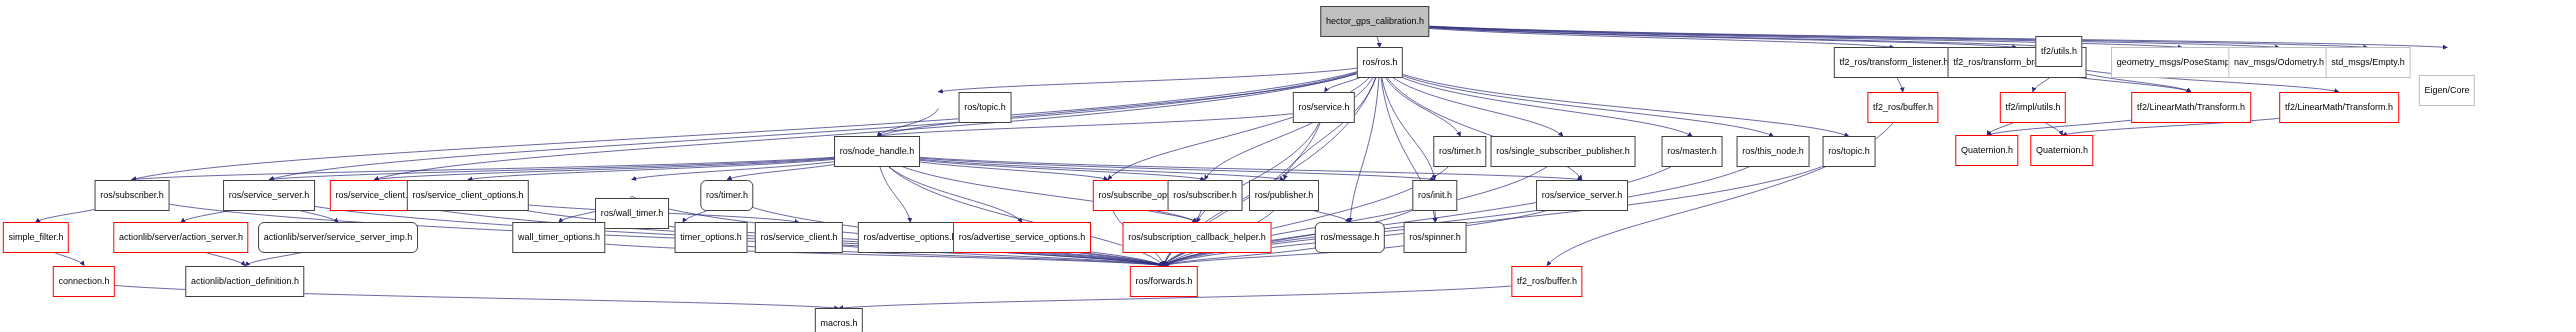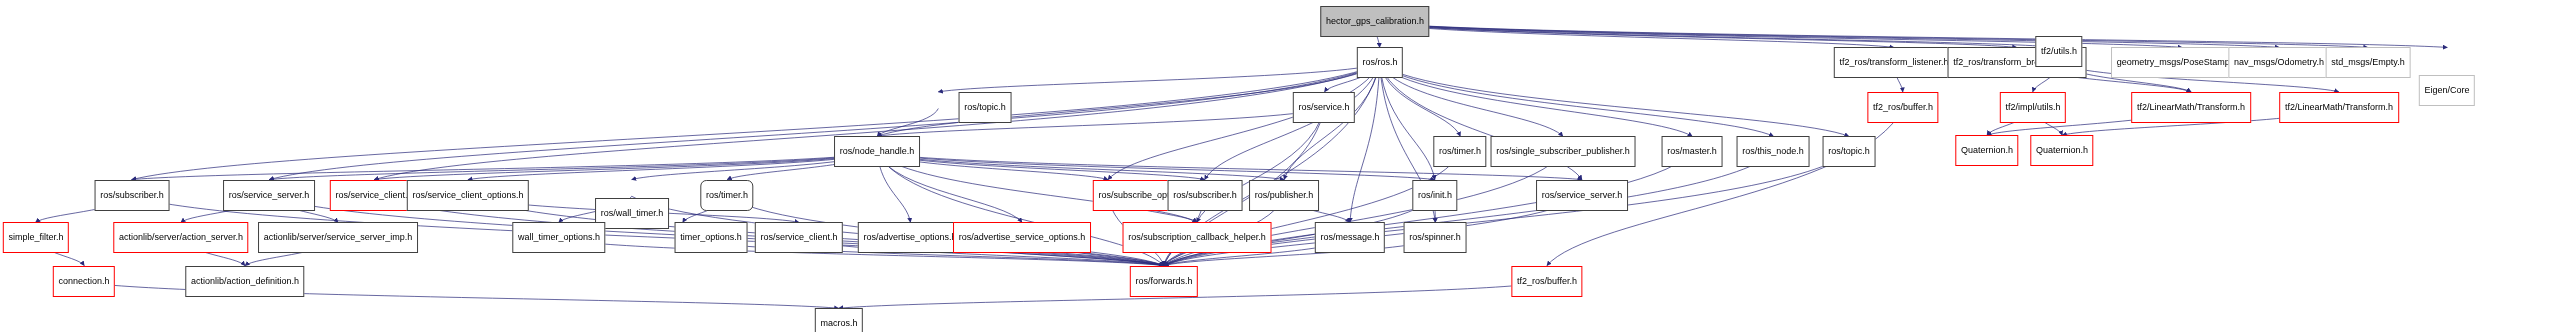--- a/index.html
+++ b/index.html
@@ -264,42 +264,42 @@
       </div>
       <div class="node " style="left: 1582px; top: 180px;">
         <span class="lbl">ros/service_server.h</span>
       </div>
       <div class="node red" style="left: 36px; top: 222px;">
         <span class="lbl">simple_filter.h</span>
       </div>
       <div class="node red" style="left: 181px; top: 222px;">
         <span class="lbl">actionlib/server/action_server.h</span>
       </div>
-      <div class="node " style="left: 338px; top: 222px;">
+      <div class="node " style="left: 338px; top: 222px; border-radius: 6px;">
         <span class="lbl">actionlib/server/service_server_imp.h</span>
       </div>
       <div class="node " style="left: 559px; top: 222px;">
         <span class="lbl">wall_timer_options.h</span>
       </div>
       <div class="node " style="left: 711px; top: 222px;">
         <span class="lbl">timer_options.h</span>
       </div>
       <div class="node " style="left: 799px; top: 222px;">
         <span class="lbl">ros/service_client.h</span>
       </div>
       <div class="node " style="left: 910px; top: 222px;">
         <span class="lbl">ros/advertise_options.h</span>
       </div>
       <div class="node red" style="left: 1022px; top: 222px;">
         <span class="lbl">ros/advertise_service_options.h</span>
       </div>
       <div class="node red" style="left: 1197px; top: 222px;">
         <span class="lbl">ros/subscription_callback_helper.h</span>
       </div>
-      <div class="node " style="left: 1350px; top: 222px;">
+      <div class="node " style="left: 1350px; top: 222px; border-radius: 6px;">
         <span class="lbl">ros/message.h</span>
       </div>
       <div class="node " style="left: 1435px; top: 222px;">
         <span class="lbl">ros/spinner.h</span>
       </div>
       <div class="node red" style="left: 84px; top: 266px;">
         <span class="lbl">connection.h</span>
       </div>
       <div class="node " style="left: 245px; top: 266px;">
         <span class="lbl">actionlib/action_definition.h</span>

